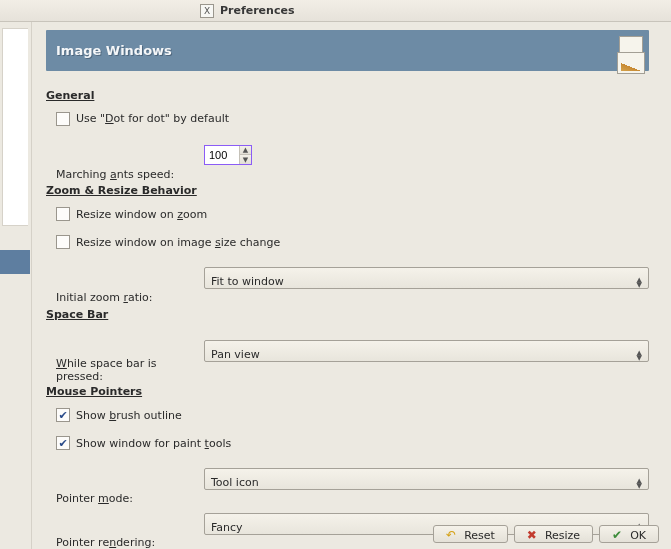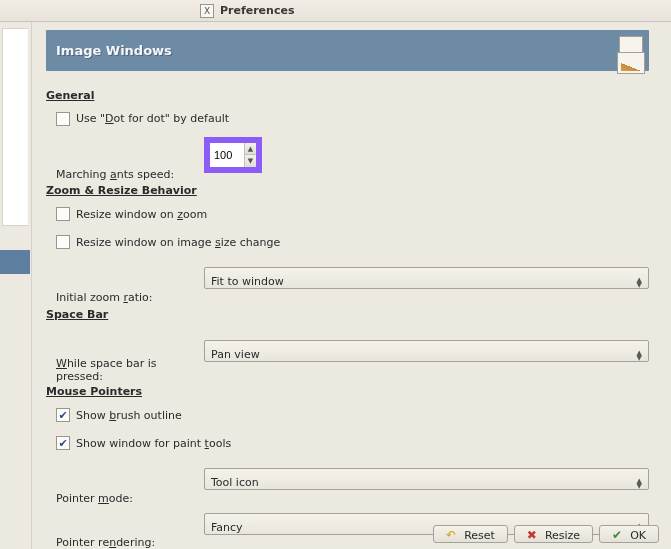--- a/index.html
+++ b/index.html
@@ -141,23 +141,23 @@
     line-height: 1;
     font-size: 11px;
     color: #2b4c8a;
     font-family: "Arial", sans-serif;
   }
   .check.checked::before { content: "✔"; }
   .lbl { color: #2a2a2a; }
   .und { text-decoration: underline; }
   .spin {
     display: flex;
-    border: 6px solid #8b5cf6;
+    border: 1px solid #8b5cf6;
     background: #fff;
-    height: 36px;
+    height: 20px;
   }
   .spin input {
     border: none;
     outline: none;
     width: 34px;
     padding: 0 4px;
     font-size: 11px;
     background: transparent;
   }
   .spin .arrows {

